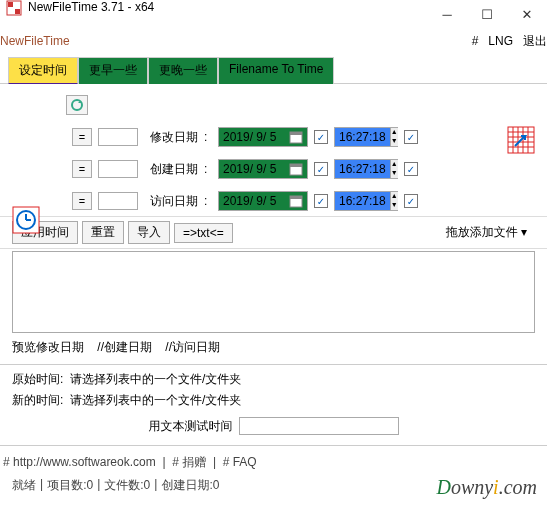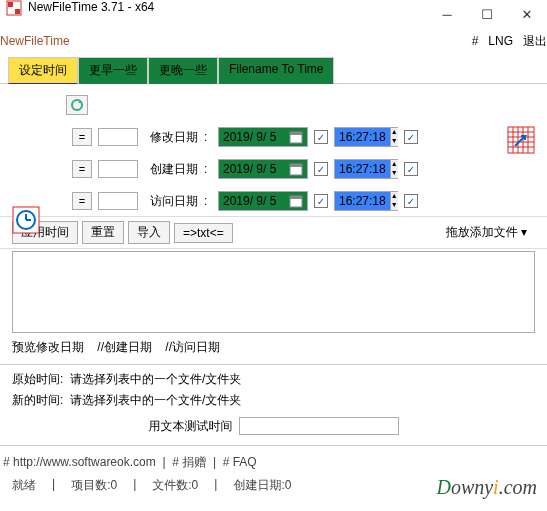--- a/index.html
+++ b/index.html
@@ -38,21 +38,21 @@
   .action-row { display:flex; align-items:center; padding: 4px 12px; gap:0; border-top:1px solid #ddd; border-bottom:1px solid #ddd; }
   .act-btn { padding: 2px 8px; border:1px solid #aaa; background:#f4f4f4; font-size:12px; margin-right:4px;}
   .act-right { margin-left:auto; padding:2px 8px;}
   .file-area { margin: 2px 12px; height: 82px; border:1px solid #aaa; background:#fff;}
   .preview-row { padding: 4px 12px; display:flex; font-size:12px;}
   .info-row { padding: 2px 12px; font-size:12px;}
   .test-row { padding: 6px 12px; display:flex; align-items:center; gap:6px; justify-content:center;}
   .test-row input { width:160px; height:18px; border:1px solid #aaa;}
   hr.sep { margin: 4px 0; border:none; border-top:1px solid #ccc;}
   .footer { padding: 4px 3px; font-size:12px; color:#444;}
-  .status { padding: 2px 12px; font-size:12px; display:flex; gap:16px; color:#444;}
+  .status { padding: 2px 12px; font-size:12px; display:flex; gap:4px; color:#444;}
   .watermark { position:absolute; right:10px; bottom:12px; font-style:italic; font-size:20px; font-family: Georgia, serif;}
   .watermark .d { color:#1b7a3a; }
   .watermark .rest { color:#444; }
   .watermark .dot { color:#e6a200;}
 </style>
 </head>
 <body>
 
 <div class="titlebar">
   <svg class="app-icon" viewBox="0 0 16 16">

